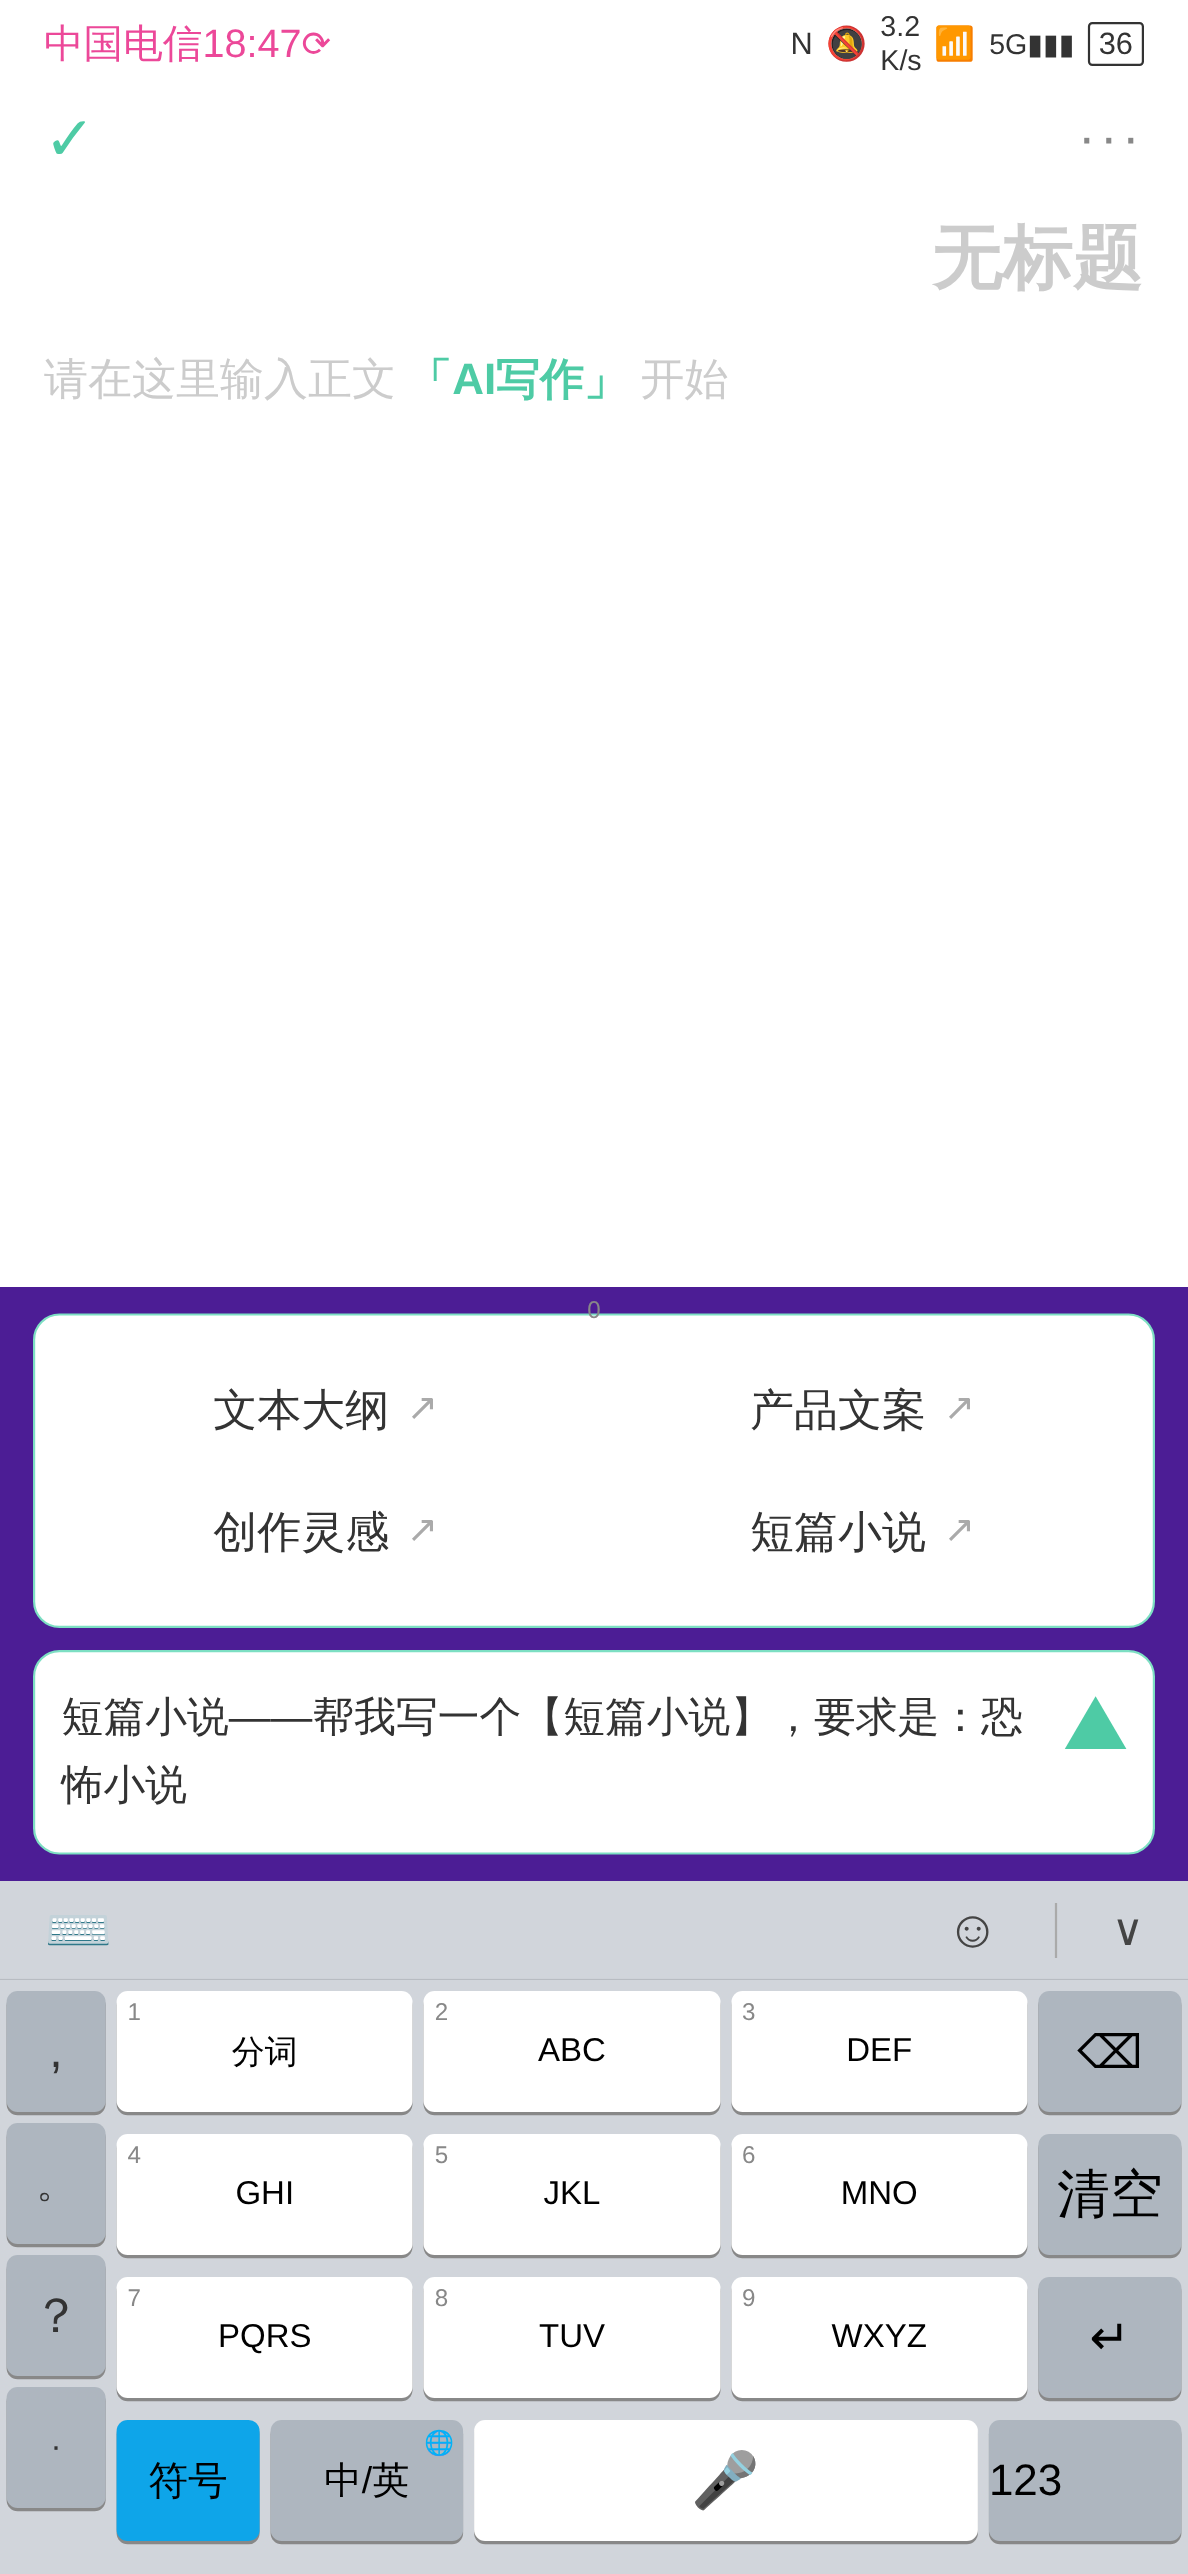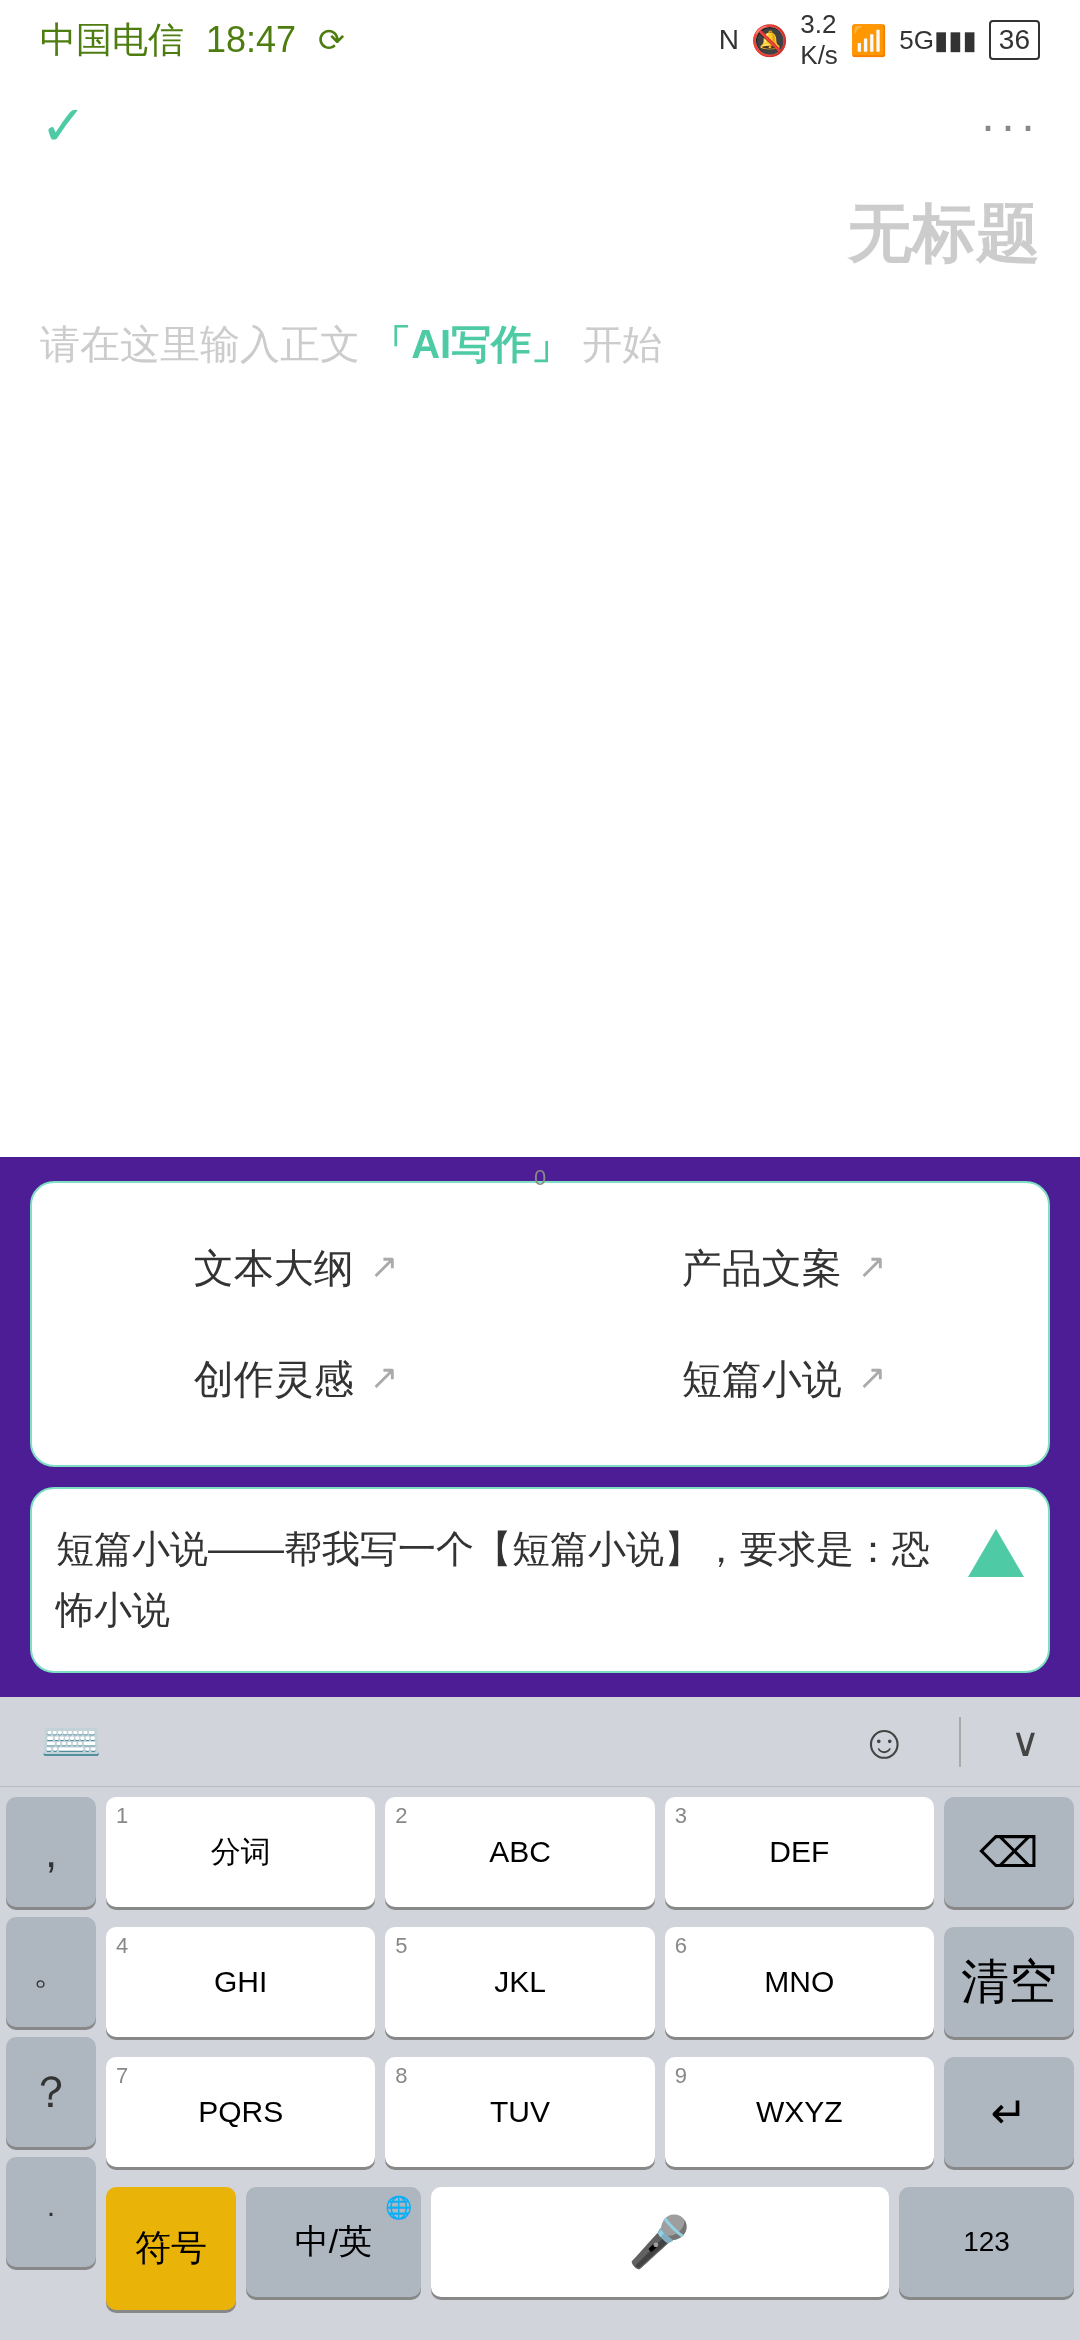--- a/index.html
+++ b/index.html
@@ -18,24 +18,24 @@
       height: 80px;
       background: #ffffff;
       display: flex;
       align-items: center;
       justify-content: space-between;
       padding: 0 40px;
     }
     .status-left {
       font-size: 36px;
       font-weight: 500;
-      color: #4d7c0f;
-      display: flex;
-      align-items: center;
-      gap: 22px;
+      color: #ec4899;
+      display: flex;
+      align-items: center;
+      gap: 0;
     }
     .status-right {
       display: flex;
       align-items: center;
       gap: 12px;
       font-size: 30px;
       color: #333;
     }
 
     
@@ -262,23 +262,23 @@
     }
 
     
     .kb-bottom-row {
       display: flex;
       gap: 10px;
       margin-bottom: 10px;
       align-items: stretch;
     }
     .key-symbol {
-      background: #eab308;
+      background: #0ea5e9;
       border-radius: 10px;
-      height: 123px;
+      height: 110px;
       min-width: 130px;
       flex: 0 0 130px;
       display: flex;
       align-items: center;
       justify-content: center;
       font-size: 36px;
       color: #000;
       cursor: pointer;
       box-shadow: 0 3px 0 #888;
     }
@@ -319,22 +319,22 @@
     .key-mic {
       font-size: 50px;
     }
     .key-123 {
       background: #aeb6bf;
       border-radius: 10px;
       height: 110px;
       flex: 0 0 175px;
       display: flex;
       align-items: center;
-      justify-content: center;
-      font-size: 28px;
+      justify-content: flex-start;
+      font-size: 40px;
       color: #000;
       cursor: pointer;
       box-shadow: 0 3px 0 #888;
     }
   </style>
 </head>
 <body>
 
 <div class="status-bar">
   <div class="status-left">

